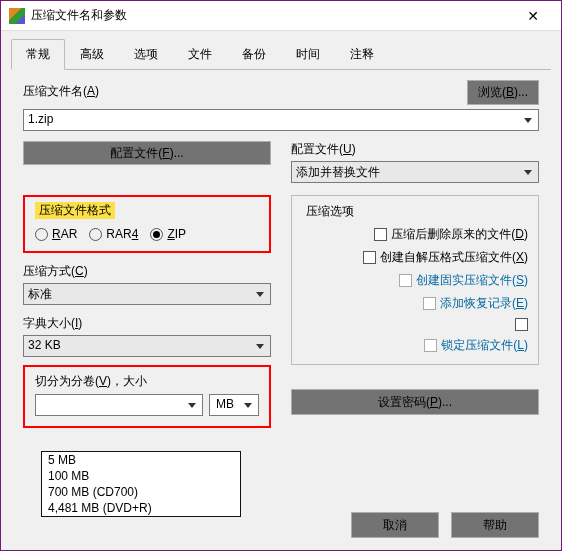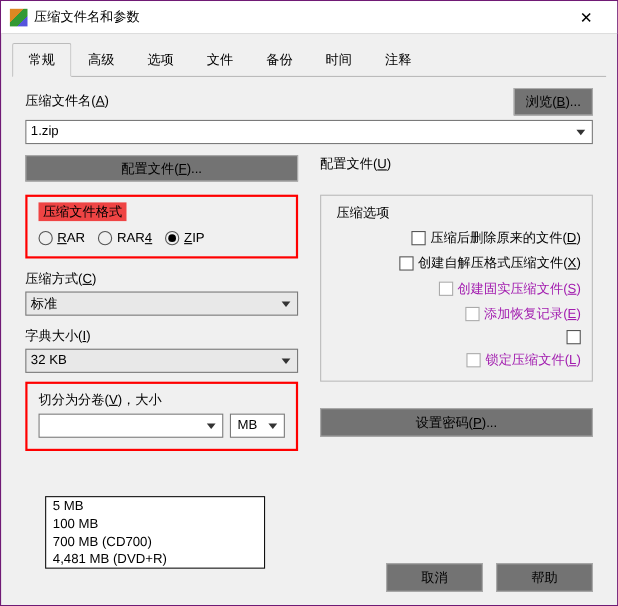--- a/index.html
+++ b/index.html
@@ -24,21 +24,21 @@
   .twocol { display: flex; gap: 20px; margin-top: 10px; }
   .left, .right { flex: 1; }
   .group { border: 1px solid #bbb; padding: 8px 10px 10px 10px; margin-top: 6px; }
   .group-title { font-size: 12px; margin-top: -16px; background: #f0f0f0; display: inline-block; padding: 0 4px; }
   .radio-row { display: flex; gap: 12px; margin-top: 8px; }
   .radio-item, .check-item { display: flex; align-items: center; gap: 4px; font-size: 12px; justify-content: flex-end; }
   .radio { width: 13px; height: 13px; border: 1px solid #555; border-radius: 50%; display: inline-flex; align-items: center; justify-content: center; }
   .radio.checked::after { content:""; width:7px; height:7px; background:#000; border-radius:50%; }
   .check { width: 13px; height: 13px; border: 1px solid #555; background: #fff; }
   .check.disabled { border-color: #aaa; }
-  .disabled-text { color: #a21caf; }
+  .disabled-text { color: #0369a1; }
   .redbox { border: 2px solid red; padding: 6px 10px 10px 10px; margin-top: 6px; }
   .bottom-buttons { position: absolute; bottom: 12px; left: 0; right: 0; display: flex; justify-content: flex-end; gap: 12px; padding: 0 22px; }
   .bottom-buttons .btn { width: 88px; height: 26px; text-align: center; }
   .dropdown-open { position: absolute; left: 40px; top: 450px; width: 200px; background: #fff; border: 1px solid #111; font-size: 12px; z-index: 10; }
   .dropdown-open div { padding: 1px 6px; }
   .vol-row { display: flex; gap: 6px; margin-top: 4px; }
   .vol-input { flex: 1; border: 1px solid #7a7a7a; background: #fff; height: 22px; position: relative; }
   .vol-input::after { content:""; position:absolute; right:6px; top:8px; border-left:4px solid transparent; border-right:4px solid transparent; border-top:5px solid #333; }
   .vol-unit { width: 50px; border: 1px solid #7a7a7a; background: #fff; height: 22px; position: relative; padding: 2px 6px; font-size: 12px; }
   .vol-unit::after { content:""; position:absolute; right:6px; top:8px; border-left:4px solid transparent; border-right:4px solid transparent; border-top:5px solid #333; }
@@ -80,27 +80,30 @@
     <div class="twocol">
       <div class="left">
         <button class="btn wide" style="height:24px;">
           <span>配置文件(</span><span class="u">F</span><span>)...</span>
         </button>
       </div>
       <div class="right">
         <span class="label">
           <span>配置文件(</span><span class="u">U</span><span>)</span>
         </span>
+        <div class="select">
+          <span>添加并替换文件</span>
+        </div>
       </div>
     </div>
 
     <div class="twocol" style="margin-top:6px; align-items:flex-start;">
       <div class="left">
         <div class="redbox">
-          <div class="group-title" style="background:#ef4444;">压缩文件格式</div>
+          <div class="group-title" style="background:#fde047;">压缩文件格式</div>
           <div class="radio-row">
             <div class="radio-item">
               <span class="radio"></span>
                 <span><span class="u">R</span><span>AR</span></span>
             </div>
             <div class="radio-item">
               <span class="radio"></span>
                 <span><span>RAR</span><span class="u">4</span></span>
             </div>
             <div class="radio-item">

